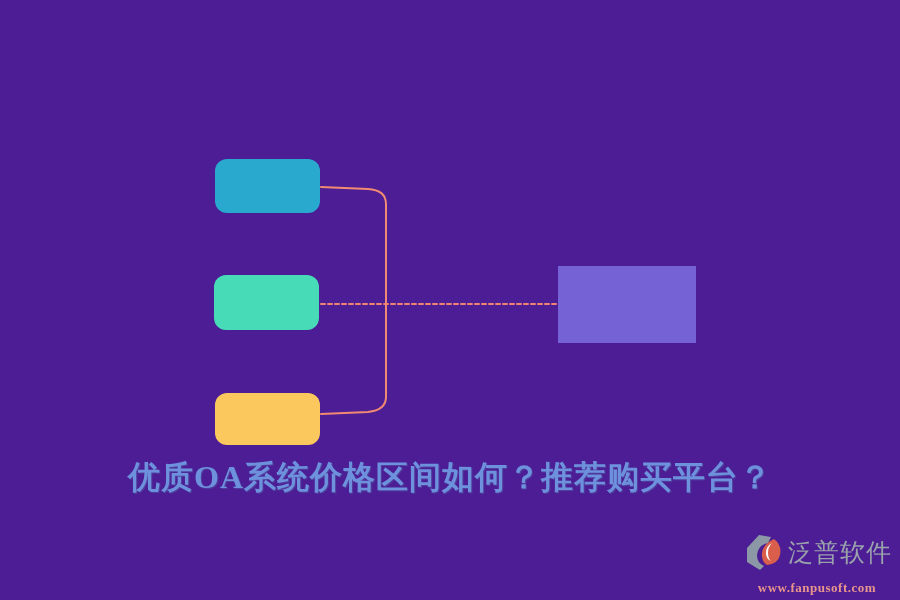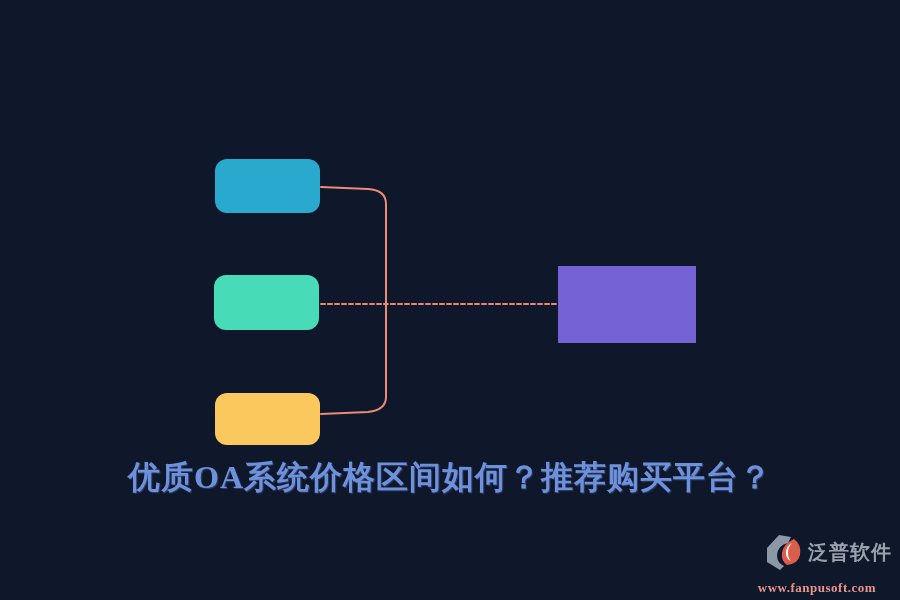--- a/index.html
+++ b/index.html
@@ -8,21 +8,21 @@
     width: 900px;
     height: 600px;
     background: #ffffff;
     overflow: hidden;
     font-family: "Liberation Serif", "DejaVu Serif", serif;
   }
   .canvas {
     position: relative;
     width: 900px;
     height: 600px;
-    background: #0f172a;
+    background: #4c1d95;
   }
   .node {
     position: absolute;
     border-radius: 12px;
   }
   .node-top    { left: 215px; top: 159px; width: 105px; height: 54px; }
   .node-middle { left: 214px; top: 275px; width: 105px; height: 55px; }
   .node-bottom { left: 215px; top: 393px; width: 105px; height: 52px; }
   .node-result { left: 558px; top: 266px; width: 138px; height: 77px; border-radius: 0; }
   .connector-layer {
@@ -60,22 +60,22 @@
     align-items: center;
     justify-content: flex-end;
     gap: 4px;
   }
   .brand-icon {
     width: 40px;
     height: 38px;
     flex: 0 0 auto;
   }
   .brand-name {
-    font-size: 20px;
-    font-weight: bold;
+    font-size: 25px;
+    font-weight: normal;
     letter-spacing: 1px;
     line-height: 1;
     white-space: nowrap;
   }
   .brand-url {
     font-size: 13px;
     font-weight: bold;
     letter-spacing: 0.5px;
     margin-top: 9px;
     white-space: nowrap;

